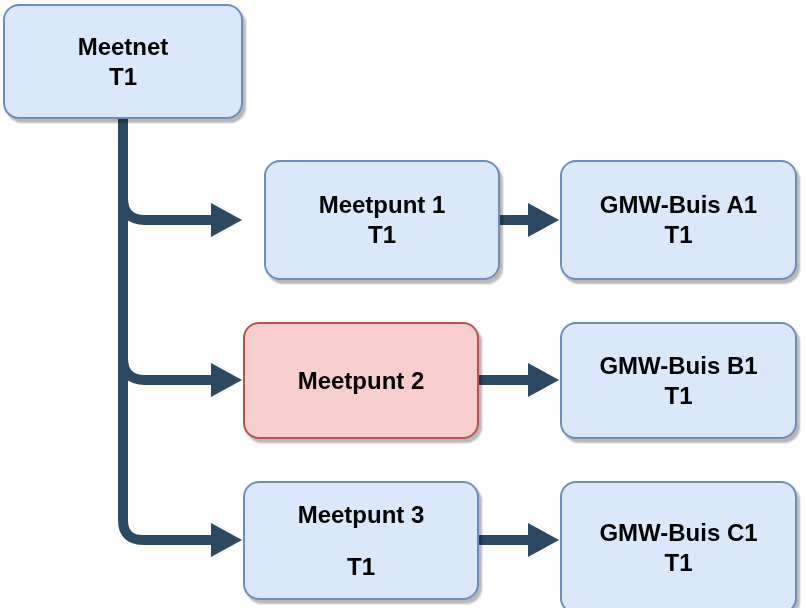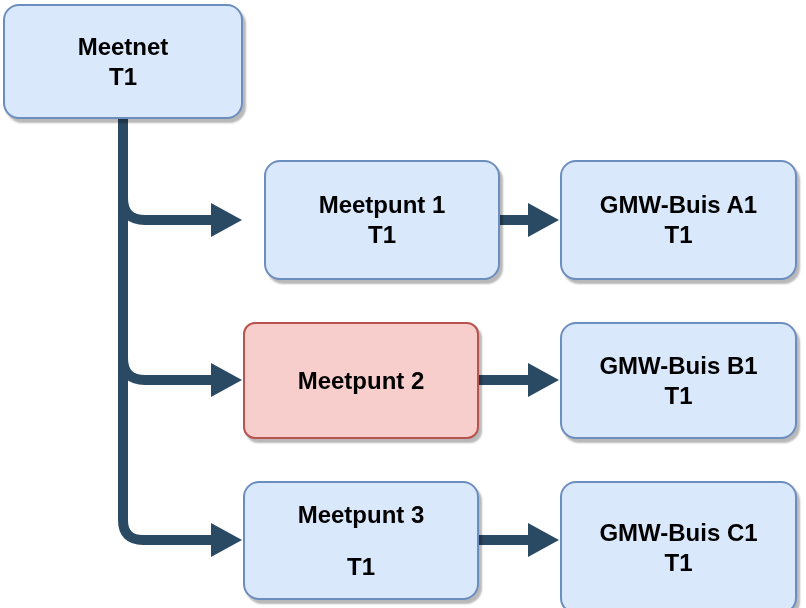--- a/index.html
+++ b/index.html
@@ -33,21 +33,20 @@
     text-align: center;
     box-shadow: 3px 4px 2px rgba(0,0,0,0.28);
   }
   .node.blue {
     background: var(--node-blue-fill, #dae8fc);
     border-color: var(--node-blue-border, #6c8ebf);
   }
   .node.red {
     background: var(--node-red-fill, #f8cecc);
     border-color: var(--node-red-border, #b85450);
-    border-radius: 12px;
   }
   .node-title, .node-sub {
     font-size: 24px;
     line-height: 30px;
     font-weight: 700;
     color: var(--text, #000000);
     white-space: nowrap;
   }
   
   .n-meetnet   { left: 3px;   top: 4px;   width: 240px; height: 115px; }

